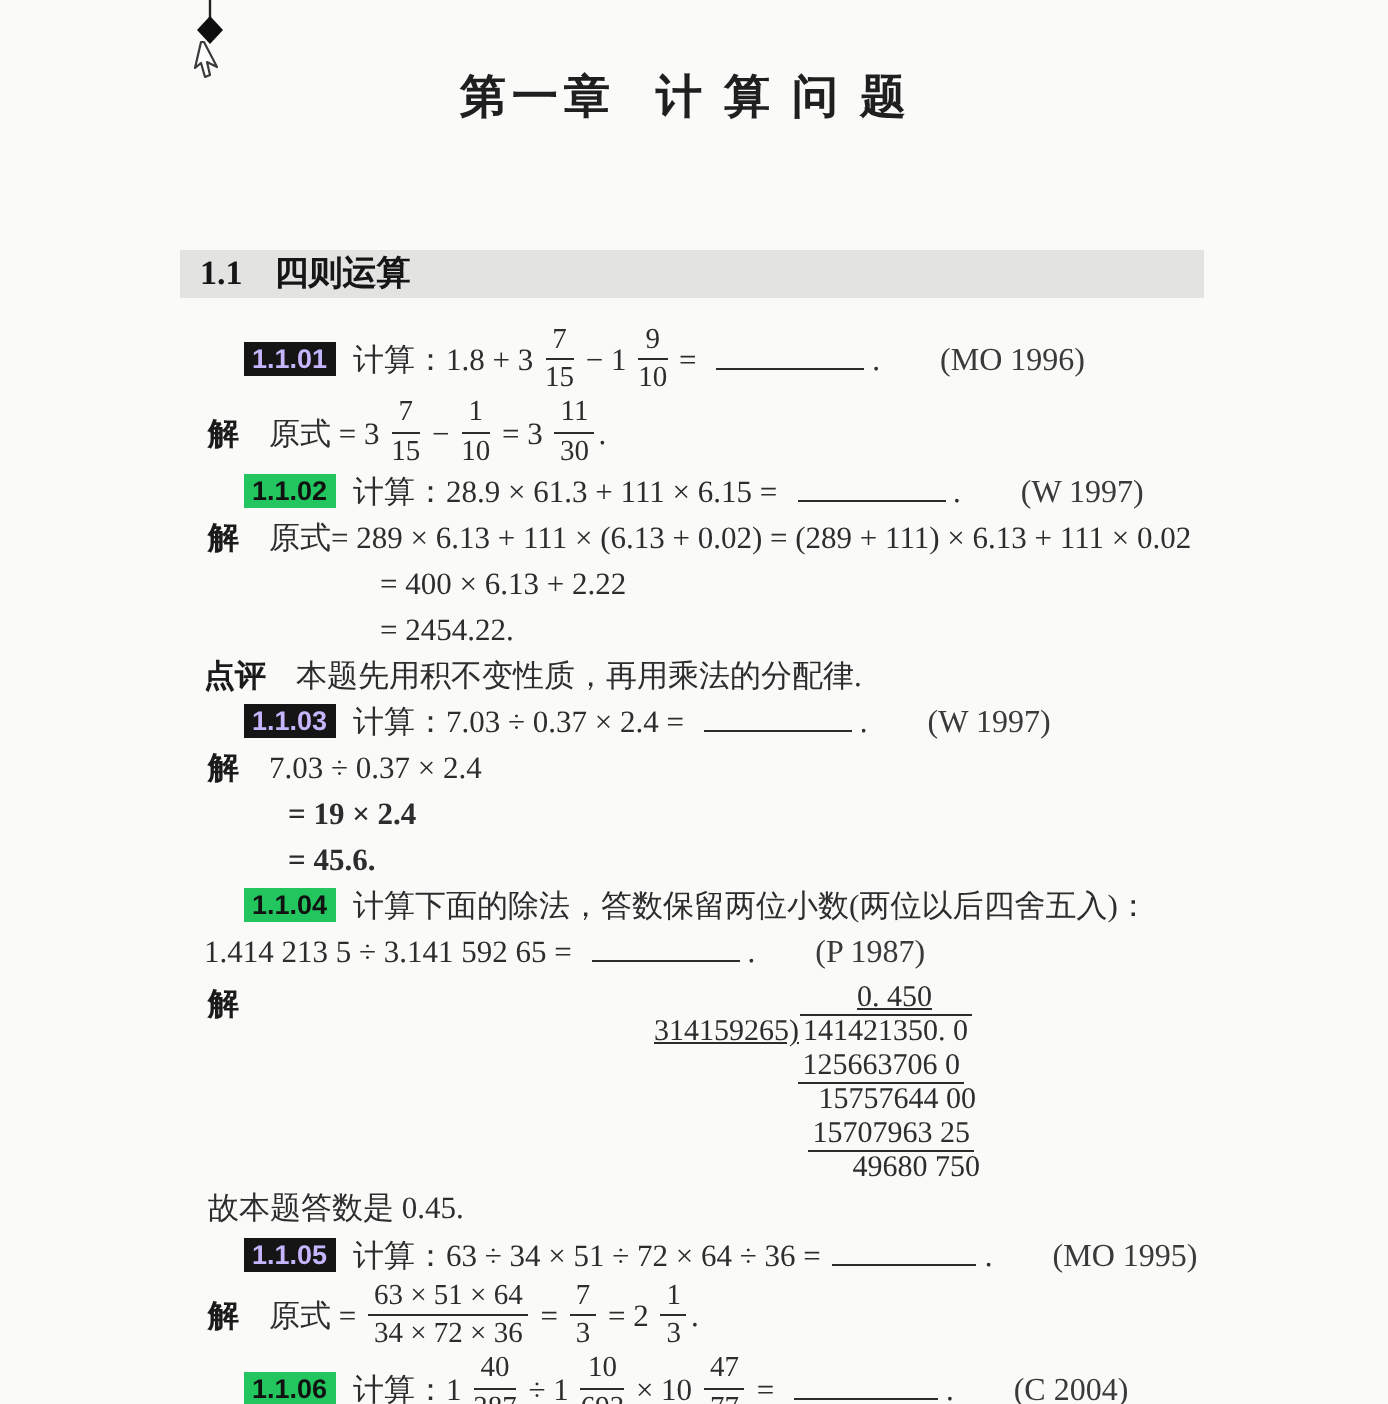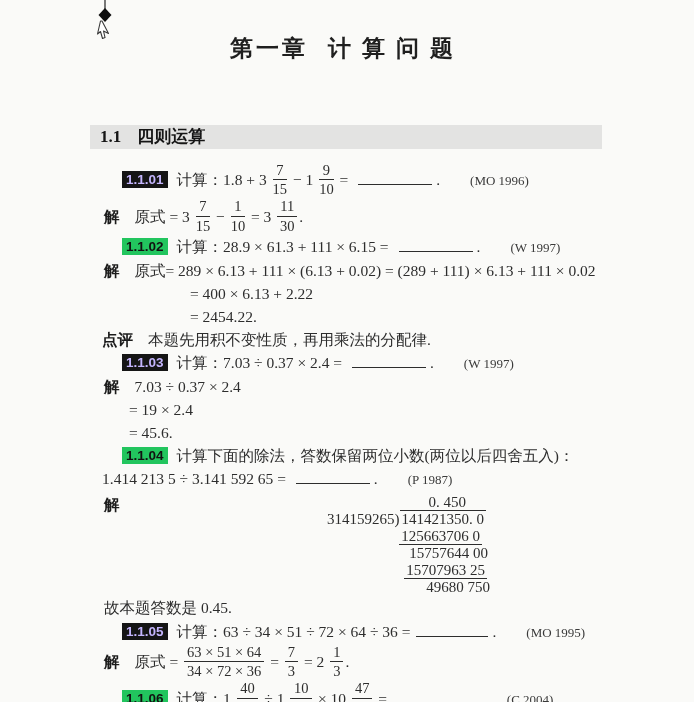--- a/index.html
+++ b/index.html
@@ -33,21 +33,21 @@
   .section-title{margin-left:16px;text-align:right;}
 
   
   .content{margin:15px 28px 0 102px;font-size:15.5px;}
 
   .line{margin-bottom:3px;min-height:19px;line-height:20px;}
   .tall{line-height:32px;margin-bottom:1px;}
   .ml-badge{margin-left:20px;}
   .ml-solve{margin-left:2px;}
   .cont2{margin-left:88px;}
-  .cont1{margin-left:27px;}
+  .cont1{margin-left:42px;font-weight:bold;}
 
   .badge{
     display:inline-block;font-family:"Liberation Sans","DejaVu Sans",sans-serif;
     font-weight:bold;font-size:13.5px;line-height:17px;
     padding:0 4px;margin-right:9px;vertical-align:1px;
   }
   .badge.dark{background:#151515;color:#c4b5fd;}
   .badge.light{background:#22c55e;color:#111111;}
 
   .lbl{
@@ -59,27 +59,27 @@
     display:inline-block;vertical-align:middle;text-align:center;
     line-height:1.12;font-size:14.5px;position:relative;top:-2px;margin:0 2px;
   }
   .frac .fn{display:block;border-bottom:1px solid #2d2d2d;padding:0 3px 1px;}
   .frac .fd{display:block;padding-top:1px;}
 
   .blank{
     display:inline-block;border-bottom:1px solid #2d2d2d;
     height:13px;margin:0 4px 0 6px;vertical-align:baseline;
   }
-  .src{margin-left:30px;font-size:13px;color:#3a3a3a;white-space:nowrap;}
+  .src{margin-left:30px;font-size:16px;color:#3a3a3a;white-space:nowrap;}
 
   
   .ld-wrap{position:relative;margin:4px 0 2px 0;}
   .ld-wrap .lbl{position:absolute;left:2px;top:1px;}
   .ld{margin-left:128px;width:262px;text-align:right;font-size:15px;line-height:16.5px;color:#2d2d2d;}
-  .ld div{padding-right:6px;white-space:pre;}
+  .ld div{padding-right:6px;white-space:pre;text-decoration:underline;}
   .ld .ld-q{padding-right:26px;}
   .ld .ld-dividend{display:inline-block;border-top:1.5px solid #2d2d2d;padding:0 2px;}
   .ld .step span{display:inline-block;padding:0 2px;}
   .ld .u span{border-bottom:1.2px solid #2d2d2d;}
   .ld .s1{padding-right:10px;}
   .ld .s2{padding-right:2px;}
   .ld .s3{padding-right:5px;}
   .ld .s4{padding-right:0;}
 </style>
 </head>

